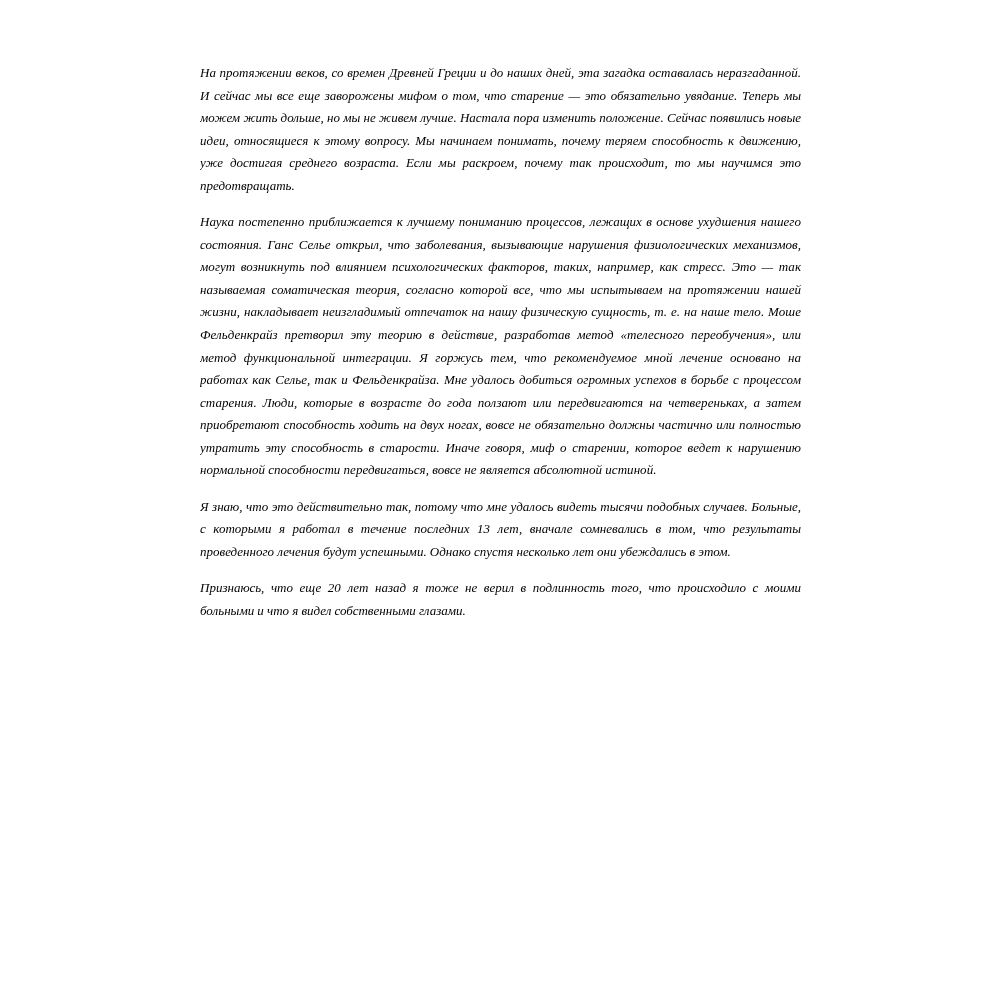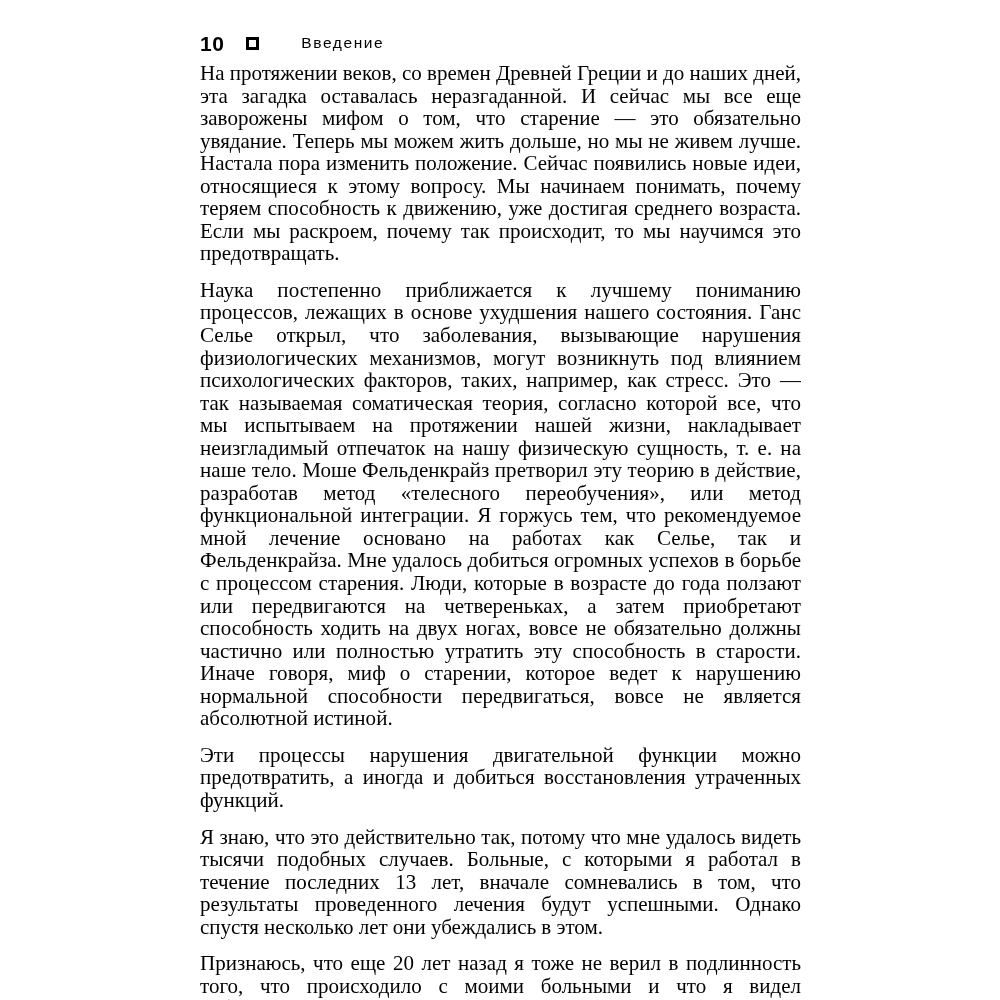--- a/index.html
+++ b/index.html
@@ -66,47 +66,42 @@
   .text-block {
     position: absolute;
     left: 200px;
     top: 62px;
     width: 601px;
     height: 940px;
     overflow: hidden;
   }
   .para {
     margin: 0 0 14px 0;
-    font-size: 21px;
+    font-size: 13px;
     line-height: 22.55px;
     text-align: justify;
     text-justify: inter-word;
     hyphens: none;
     word-spacing: -0.1px;
+    font-style: italic;
   }
   .para:last-child {
     margin-bottom: 0;
   }
   
   .para.loose {
     letter-spacing: 0.04px;
   }
 </style>
 </head>
 <body>
 
 <div class="page">
 
-  <div class="running-head">
-    <span class="folio">10</span>
-    <span class="head-marker"></span>
-    <span class="head-title">Введение</span>
-  </div>
 
   <div class="text-block">
     <p class="para">На протяжении веков, со времен Древней Греции и до наших дней, эта загадка оставалась неразгаданной. И сейчас мы все еще заворожены мифом о том, что старение — это обязательно увядание. Теперь мы можем жить дольше, но мы не живем лучше. Настала пора изменить положение. Сейчас появились новые идеи, относящиеся к этому вопросу. Мы начинаем понимать, почему теряем способность к движению, уже достигая среднего возраста. Если мы раскроем, почему так происходит, то мы научимся это предотвращать.</p>
     <p class="para loose">Наука постепенно приближается к лучшему пониманию процессов, лежащих в основе ухудшения нашего состояния. Ганс Селье открыл, что заболевания, вызывающие нарушения физиологических механизмов, могут возникнуть под влиянием психологических факторов, таких, например, как стресс. Это — так называемая соматическая теория, согласно которой все, что мы испытываем на протяжении нашей жизни, накладывает неизгладимый отпечаток на нашу физическую сущность, т. е. на наше тело. Моше Фельденкрайз претворил эту теорию в действие, разработав метод «телесного переобучения», или метод функциональной интеграции. Я горжусь тем, что рекомендуемое мной лечение основано на работах как Селье, так и Фельденкрайза. Мне удалось добиться огромных успехов в борьбе с процессом старения. Люди, которые в возрасте до года ползают или передвигаются на четвереньках, а затем приобретают способность ходить на двух ногах, вовсе не обязательно должны частично или полностью утратить эту способность в старости. Иначе говоря, миф о старении, которое ведет к нарушению нормальной способности передвигаться, вовсе не является абсолютной истиной.</p>
-    <p class="para">Эти процессы нарушения двигательной функции можно предотвратить, а иногда и добиться восстановления утраченных функций.</p>
     <p class="para">Я знаю, что это действительно так, потому что мне удалось видеть тысячи подобных случаев. Больные, с которыми я работал в течение последних 13 лет, вначале сомневались в том, что результаты проведенного лечения будут успешными. Однако спустя несколько лет они убеждались в этом.</p>
     <p class="para">Признаюсь, что еще 20 лет назад я тоже не верил в подлинность того, что происходило с моими больными и что я видел собственными глазами.</p>
   </div>
 
 </div>
 
 </body></html>

